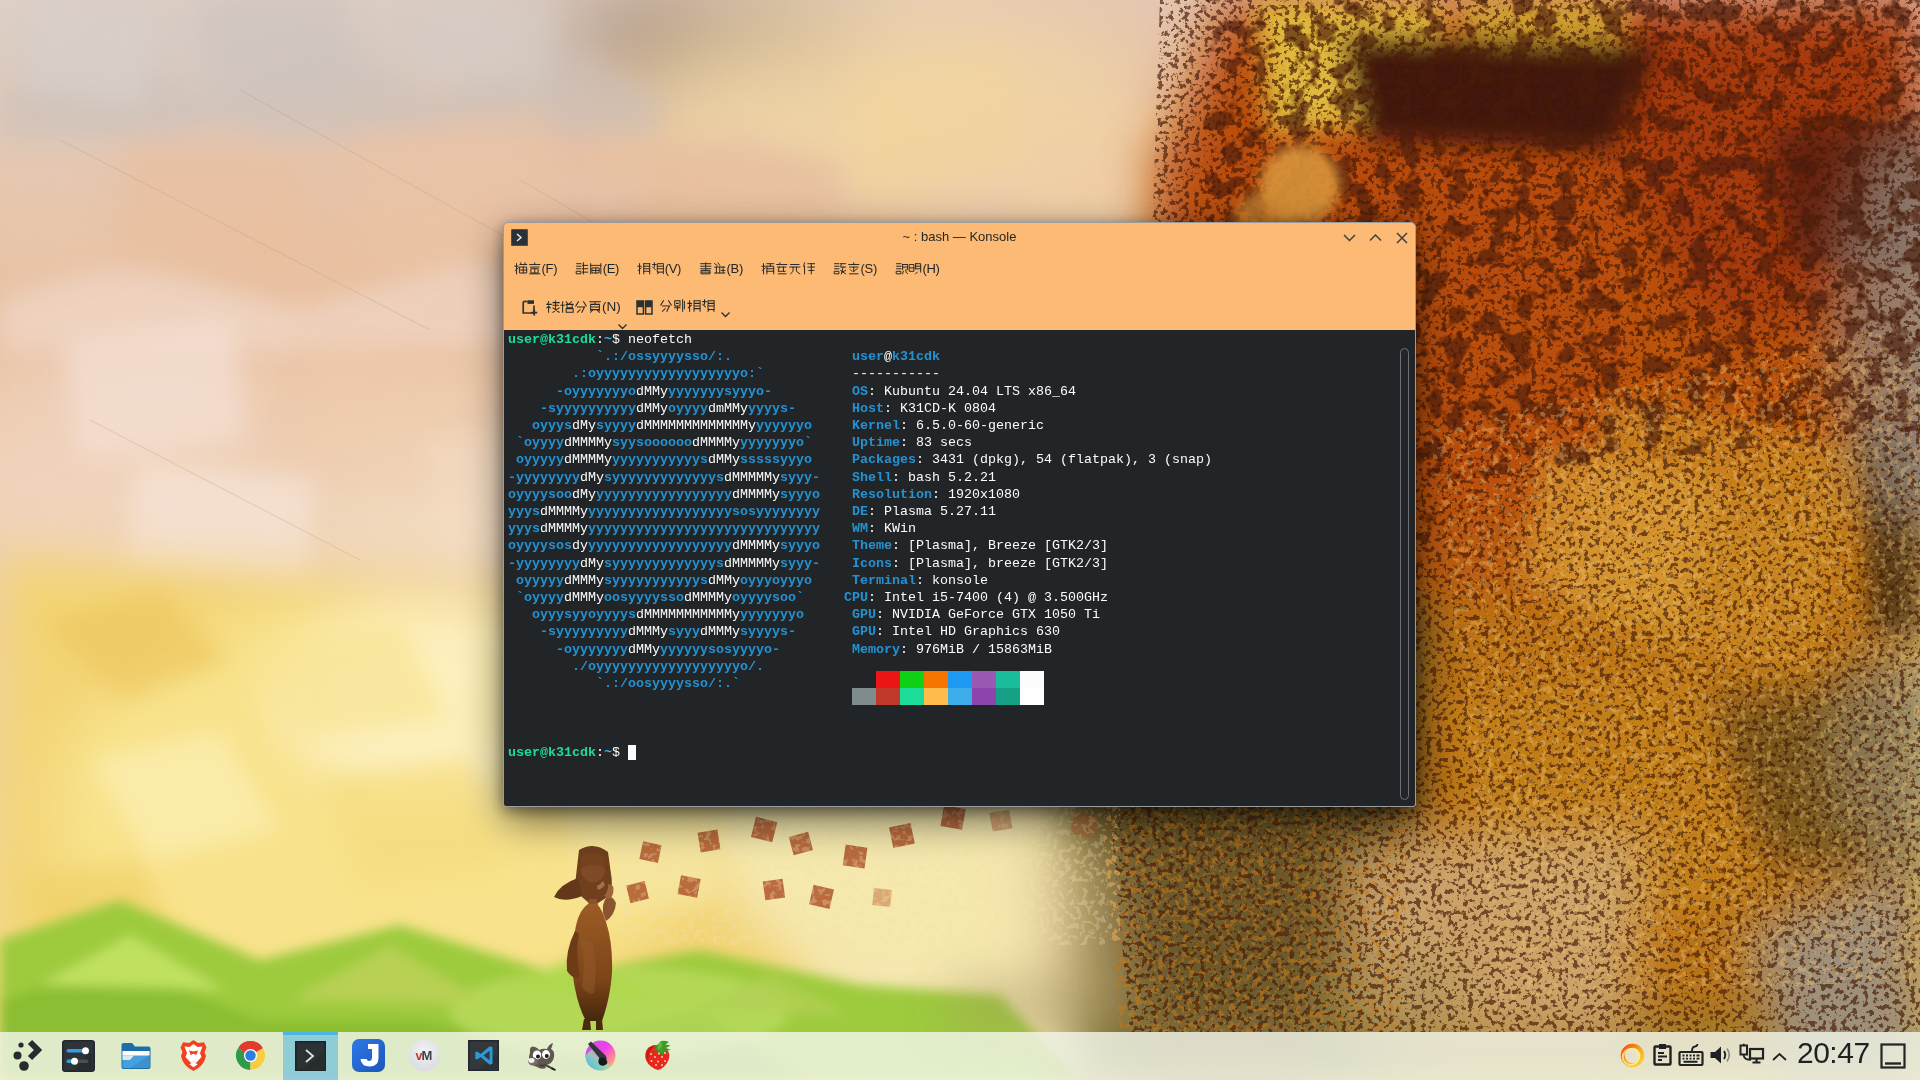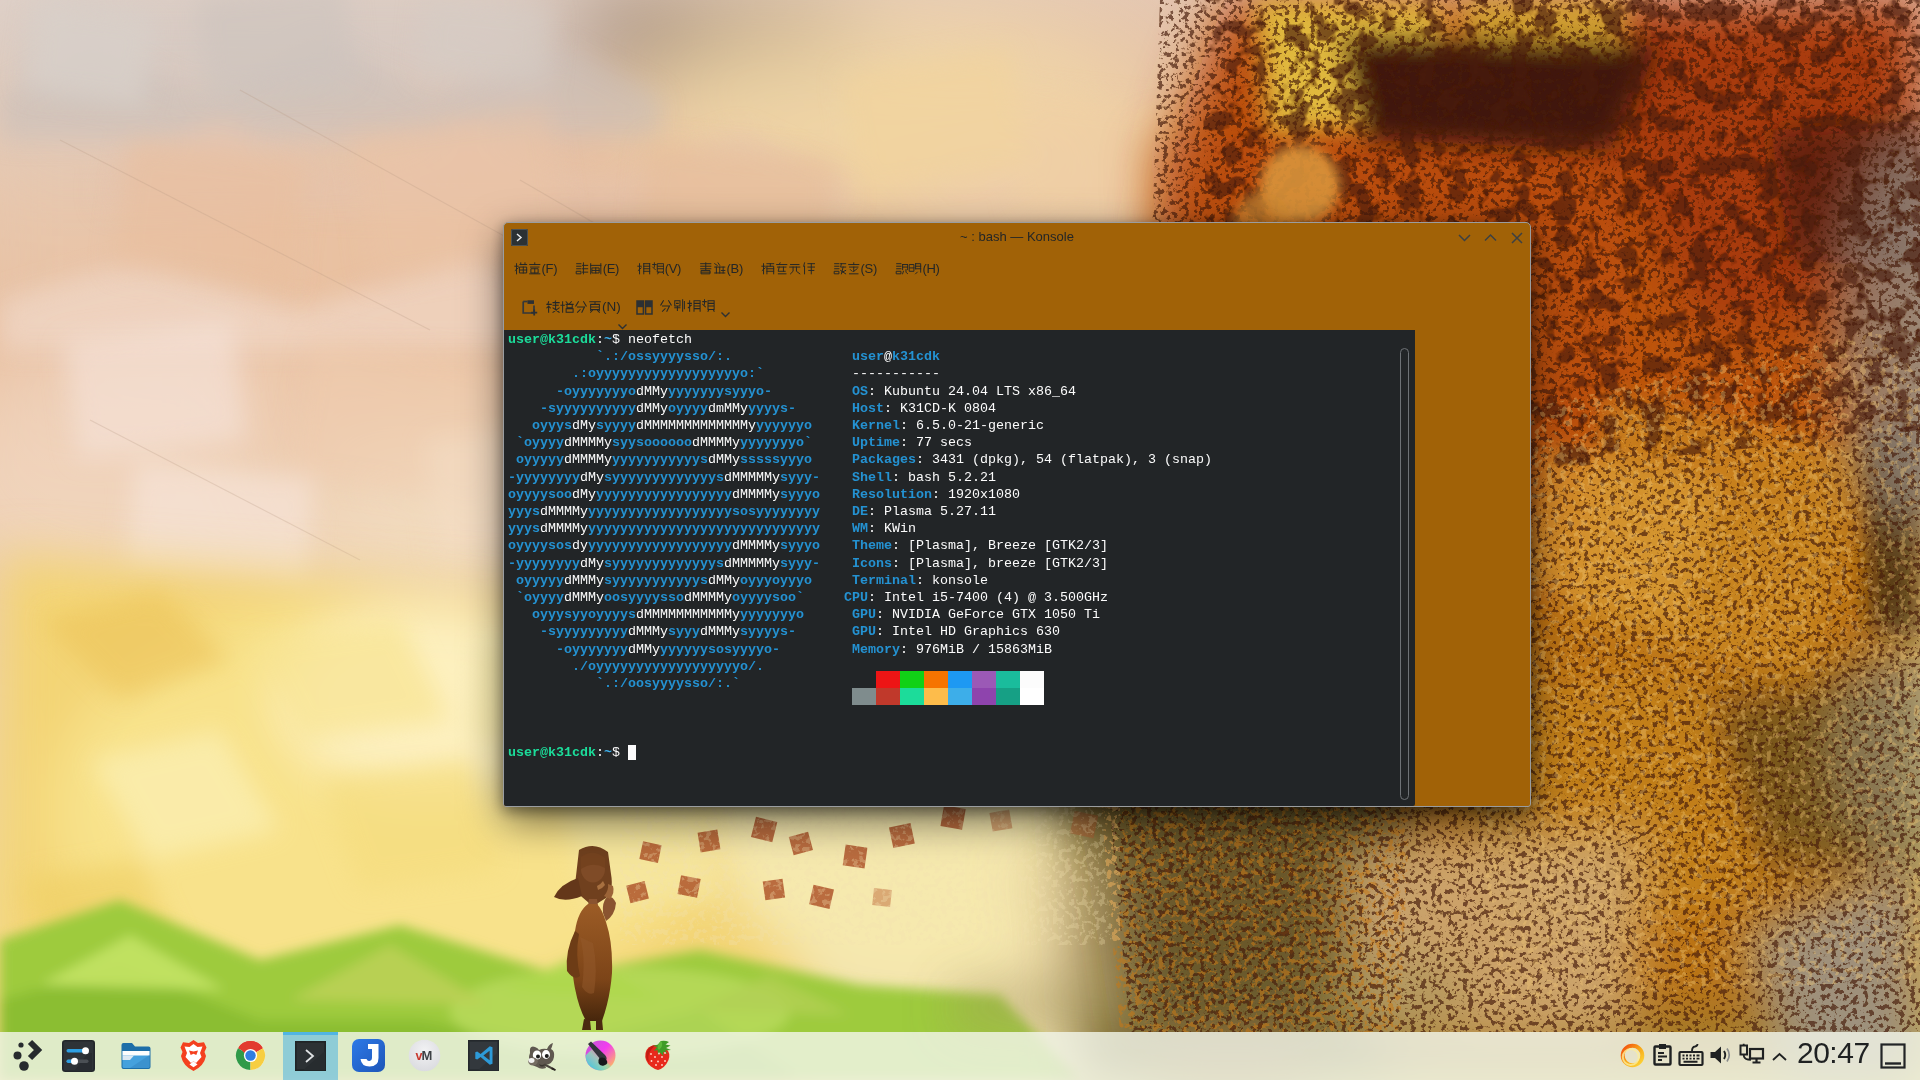--- a/index.html
+++ b/index.html
@@ -1,22 +1,22 @@
 <!DOCTYPE html>
 <html><head><meta charset="utf-8">
 <style>
 * { margin:0; padding:0; box-sizing:border-box; }
 html,body { width:1920px; height:1080px; overflow:hidden; background:#ecc9ae; font-family:"Liberation Sans",sans-serif; }
 #wp { position:absolute; left:0; top:0; }
 
 
-#win { position:absolute; left:503px; top:222px; width:1028px; height:585px;
+#win { position:absolute; left:503px; top:222px; width:913px; height:585px;
   border:1px solid #9a9da0; border-radius:5px 5px 3px 3px;
   box-shadow:0 14px 40px rgba(0,0,0,0.55), 0 4px 14px rgba(0,0,0,0.4);
-  background:#a16207; }
+  background:#fdba74; }
 #titlebar { position:absolute; left:0; top:0; width:100%; height:29px; }
 #title { position:absolute; width:100%; text-align:center; top:6px; font-size:13px; color:#232627; }
 #menubar { position:absolute; left:0; top:29px; width:100%; height:33px; display:flex; align-items:center; padding-left:1px; }
 .mi { padding:0 9px; display:flex; align-items:center; gap:0; }
 .mi .lat { font-size:13px; color:#232627; margin-left:0.5px; letter-spacing:-0.3px; }
 .cjk { display:inline-block; margin:0; }
 #toolbar { position:absolute; left:0; top:62px; width:100%; height:45px; }
 .tbi { position:absolute; top:12px; }
 .tbt { position:absolute; top:14px; font-size:13.5px; color:#232627; display:flex; align-items:center; }
 .tbt .lat { font-size:13.5px; }
@@ -404,22 +404,22 @@
 <div class="tbc" style="left:216px;top:19px"><svg width="11" height="7" viewBox="0 0 11 7">
           <path d="M1.5 1.5 L5.5 5.5 L9.5 1.5" stroke="#2c3033" stroke-width="1.4" fill="none"></path>
         </svg></div>
 </div>
   <div id="term">
     <pre><span class="gb">user@k31cdk</span><span class="w">:</span><span class="tl">~</span><span class="w">$ neofetch</span>
 <span class="b1">           `.:/ossyyyysso/:.</span>               <span class="b1">user</span><span class="w">@</span><span class="b1">k31cdk</span>
 <span class="b1">        .:oyyyyyyyyyyyyyyyyyyo:`</span>           <span class="w">-----------</span>
 <span class="b1">      -oyyyyyyyo</span><span class="b2">dMMy</span><span class="b1">yyyyyyysyyyo-</span>          <span class="b1">OS</span><span class="w">: Kubuntu 24.04 LTS x86_64</span>
 <span class="b1">    -syyyyyyyyyy</span><span class="b2">dMMy</span><span class="b1">oyyyy</span><span class="b2">dmMMy</span><span class="b1">yyyys-</span>       <span class="b1">Host</span><span class="w">: K31CD-K 0804</span>
-<span class="b1">   oyyys</span><span class="b2">dMy</span><span class="b1">syyyy</span><span class="b2">dMMMMMMMMMMMMMy</span><span class="b1">yyyyyyo</span>     <span class="b1">Kernel</span><span class="w">: 6.5.0-21-generic</span>
-<span class="b1"> `oyyyy</span><span class="b2">dMMMMy</span><span class="b1">syysoooooo</span><span class="b2">dMMMMy</span><span class="b1">yyyyyyyo`</span>     <span class="b1">Uptime</span><span class="w">: 77 secs</span>
+<span class="b1">   oyyys</span><span class="b2">dMy</span><span class="b1">syyyy</span><span class="b2">dMMMMMMMMMMMMMy</span><span class="b1">yyyyyyo</span>     <span class="b1">Kernel</span><span class="w">: 6.5.0-60-generic</span>
+<span class="b1"> `oyyyy</span><span class="b2">dMMMMy</span><span class="b1">syysoooooo</span><span class="b2">dMMMMy</span><span class="b1">yyyyyyyo`</span>     <span class="b1">Uptime</span><span class="w">: 83 secs</span>
 <span class="b1"> oyyyyy</span><span class="b2">dMMMMy</span><span class="b1">yyyyyyyyyyys</span><span class="b2">dMMy</span><span class="b1">sssssyyyo</span>     <span class="b1">Packages</span><span class="w">: 3431 (dpkg), 54 (flatpak), 3 (snap)</span>
 <span class="b1">-yyyyyyyy</span><span class="b2">dMy</span><span class="b1">syyyyyyyyyyyyys</span><span class="b2">dMMMMMy</span><span class="b1">syyy-</span>    <span class="b1">Shell</span><span class="w">: bash 5.2.21</span>
 <span class="b1">oyyyysoo</span><span class="b2">dMy</span><span class="b1">yyyyyyyyyyyyyyyyy</span><span class="b2">dMMMMy</span><span class="b1">syyyo</span>    <span class="b1">Resolution</span><span class="w">: 1920x1080</span>
 <span class="b1">yyys</span><span class="b2">dMMMMy</span><span class="b1">yyyyyyyyyyyyyyyyyysosyyyyyyyy</span>    <span class="b1">DE</span><span class="w">: Plasma 5.27.11</span>
 <span class="b1">yyys</span><span class="b2">dMMMMy</span><span class="b1">yyyyyyyyyyyyyyyyyyyyyyyyyyyyy</span>    <span class="b1">WM</span><span class="w">: KWin</span>
 <span class="b1">oyyyysos</span><span class="b2">dy</span><span class="b1">yyyyyyyyyyyyyyyyyy</span><span class="b2">dMMMMy</span><span class="b1">syyyo</span>    <span class="b1">Theme</span><span class="w">: [Plasma], Breeze [GTK2/3]</span>
 <span class="b1">-yyyyyyyy</span><span class="b2">dMy</span><span class="b1">syyyyyyyyyyyyys</span><span class="b2">dMMMMMy</span><span class="b1">syyy-</span>    <span class="b1">Icons</span><span class="w">: [Plasma], breeze [GTK2/3]</span>
 <span class="b1"> oyyyyy</span><span class="b2">dMMMy</span><span class="b1">syyyyyyyyyyys</span><span class="b2">dMMy</span><span class="b1">oyyyoyyyo</span>     <span class="b1">Terminal</span><span class="w">: konsole</span>
 <span class="b1"> `oyyyy</span><span class="b2">dMMMy</span><span class="b1">oosyyyysso</span><span class="b2">dMMMMy</span><span class="b1">oyyyysoo`</span>     <span class="b1">CPU</span><span class="w">: Intel i5-7400 (4) @ 3.500GHz</span>
 <span class="b1">   oyyysyyoyyyys</span><span class="b2">dMMMMMMMMMMMy</span><span class="b1">yyyyyyyo</span>      <span class="b1">GPU</span><span class="w">: NVIDIA GeForce GTX 1050 Ti</span>

